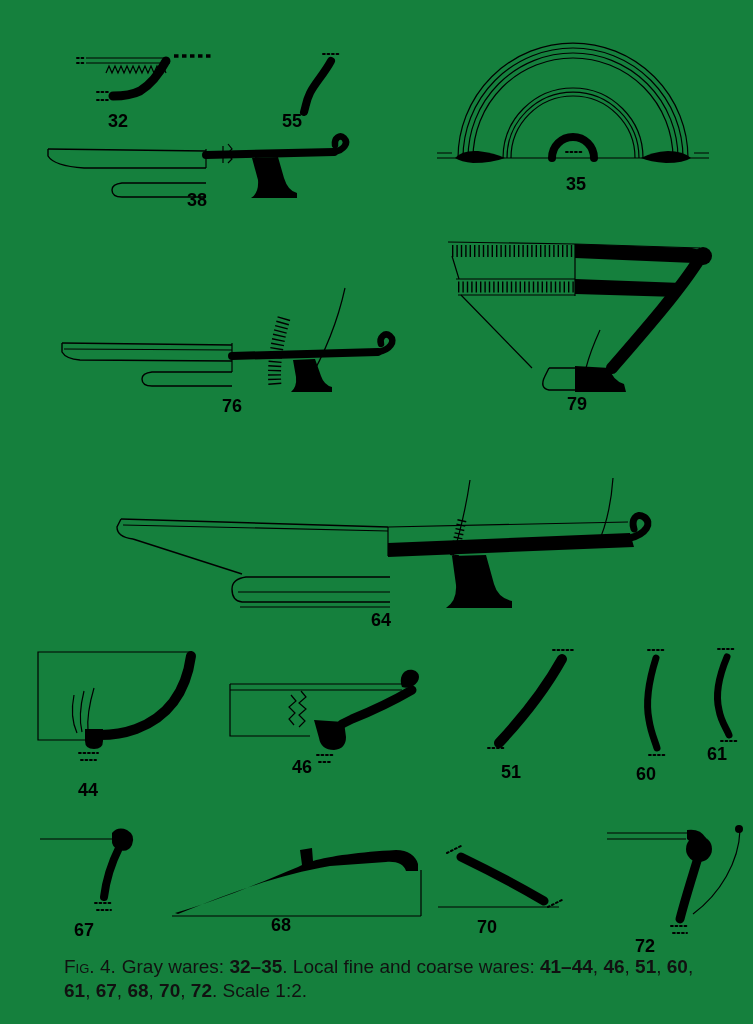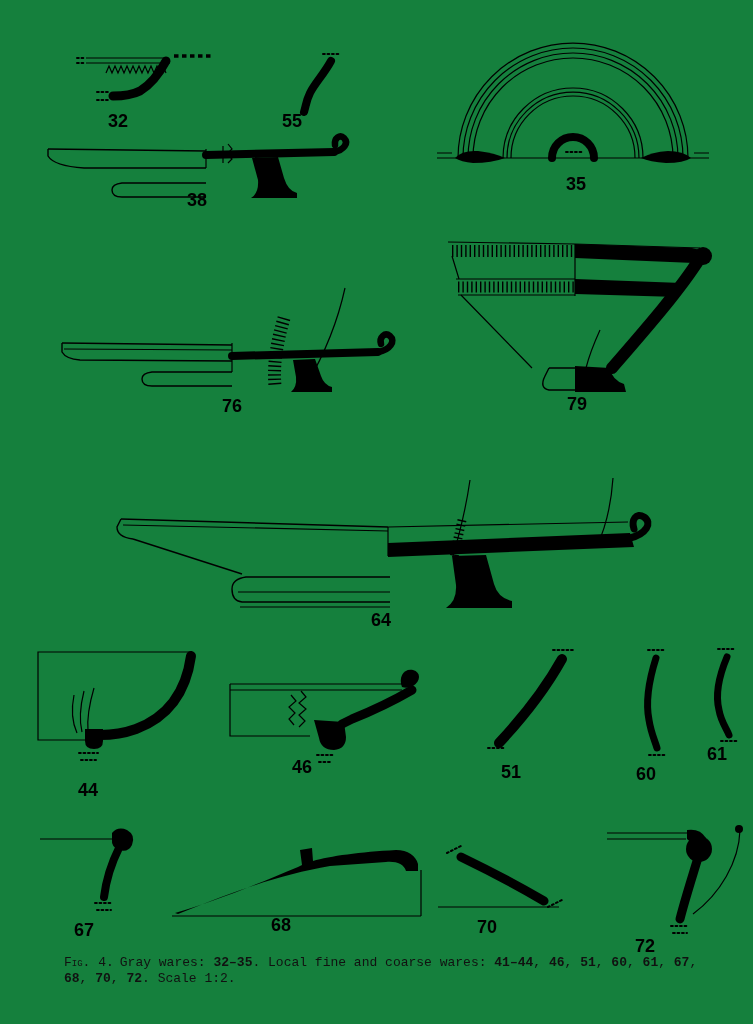--- a/index.html
+++ b/index.html
@@ -14,21 +14,21 @@
   .fillb     { fill:#000; stroke:none; }
   .dots      { fill:none; stroke:#000; stroke-width:2; stroke-dasharray:1.8 2.7; stroke-linecap:round; }
   .hatchband { fill:none; stroke:#000; stroke-dasharray:1.4 3; }
   .lbl {
     position:absolute; transform:translateX(-50%);
     font-family:"Liberation Sans", sans-serif; font-weight:bold;
     font-size:18px; color:#000; white-space:nowrap;
   }
   .caption {
     position:absolute; left:64px; top:955px; width:660px;
-    font-family:Liberation Mono, monospace; font-size:13px; color:#111;
+    font-family:Liberation Sans, sans-serif; font-size:19px; color:#111;
     line-height:1.25;
   }
   .caption .sc { font-variant:small-caps; margin-right:6px; }
   .caption .b  { font-weight:bold; }
 </style>
 </head>
 <body>
 
 <div class="page">
 

